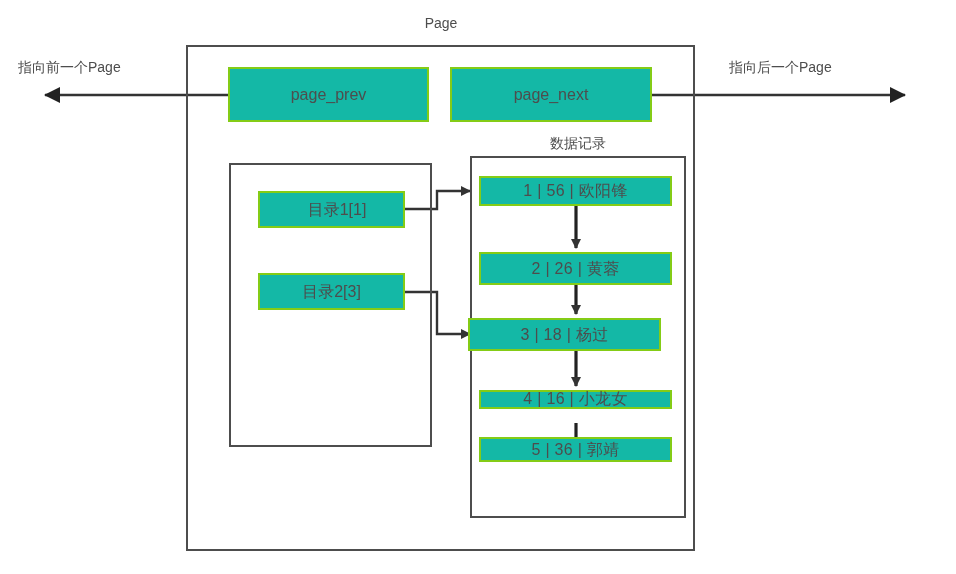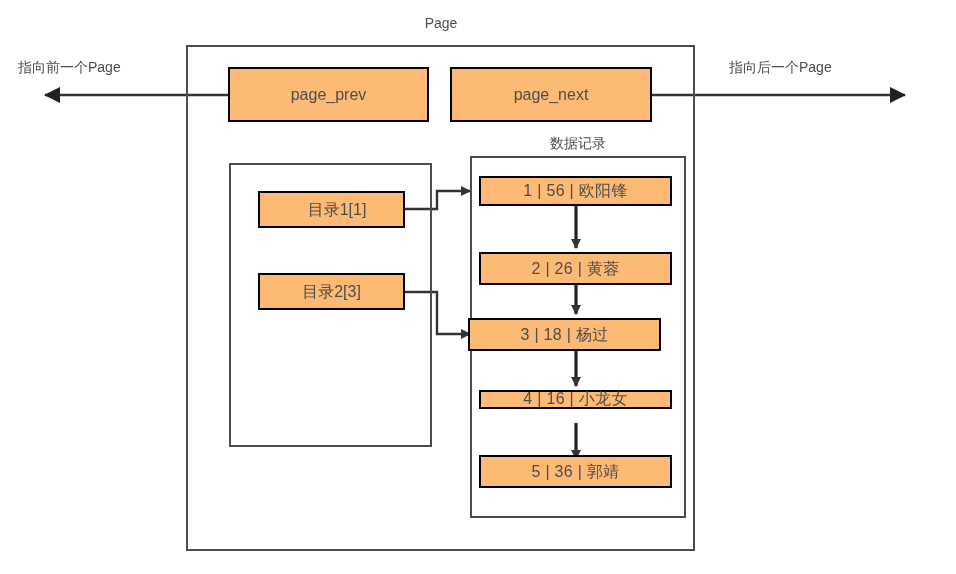--- a/index.html
+++ b/index.html
@@ -13,22 +13,22 @@
   #canvas {
     position: relative;
     width: 956px;
     height: 574px;
     background: #ffffff;
     overflow: hidden;
   }
   .box {
     position: absolute;
     box-sizing: border-box;
-    border: 2px solid #000000;
-    background: #fdba74;
+    border: 2px solid #84cc16;
+    background: #14b8a6;
     display: flex;
     align-items: center;
     justify-content: center;
     color: #4d4d4d;
     font-size: 16px;
     line-height: 1;
     white-space: nowrap;
   }
   .container-box {
     position: absolute;
@@ -143,17 +143,17 @@
   </div>
 
   <div class="box rec-text" style="left:468px; top:318px; width:193px; height:33px;">
     <span>3 | 18 | 杨过</span>
   </div>
 
   <div class="box rec-text" style="left:479px; top:390px; width:193px; height:19px;align-items:flex-end;">
     <span>4 | 16 | 小龙女</span>
   </div>
 
-  <div class="box rec-text" style="left:479px; top:455px; width:193px; height:33px;align-items:center;">
+  <div class="box rec-text" style="left:479px; top:437px; width:193px; height:25px;align-items:center;">
     <span>5 | 36 | 郭靖</span>
   </div>
 
 </div>
 
 </body></html>

